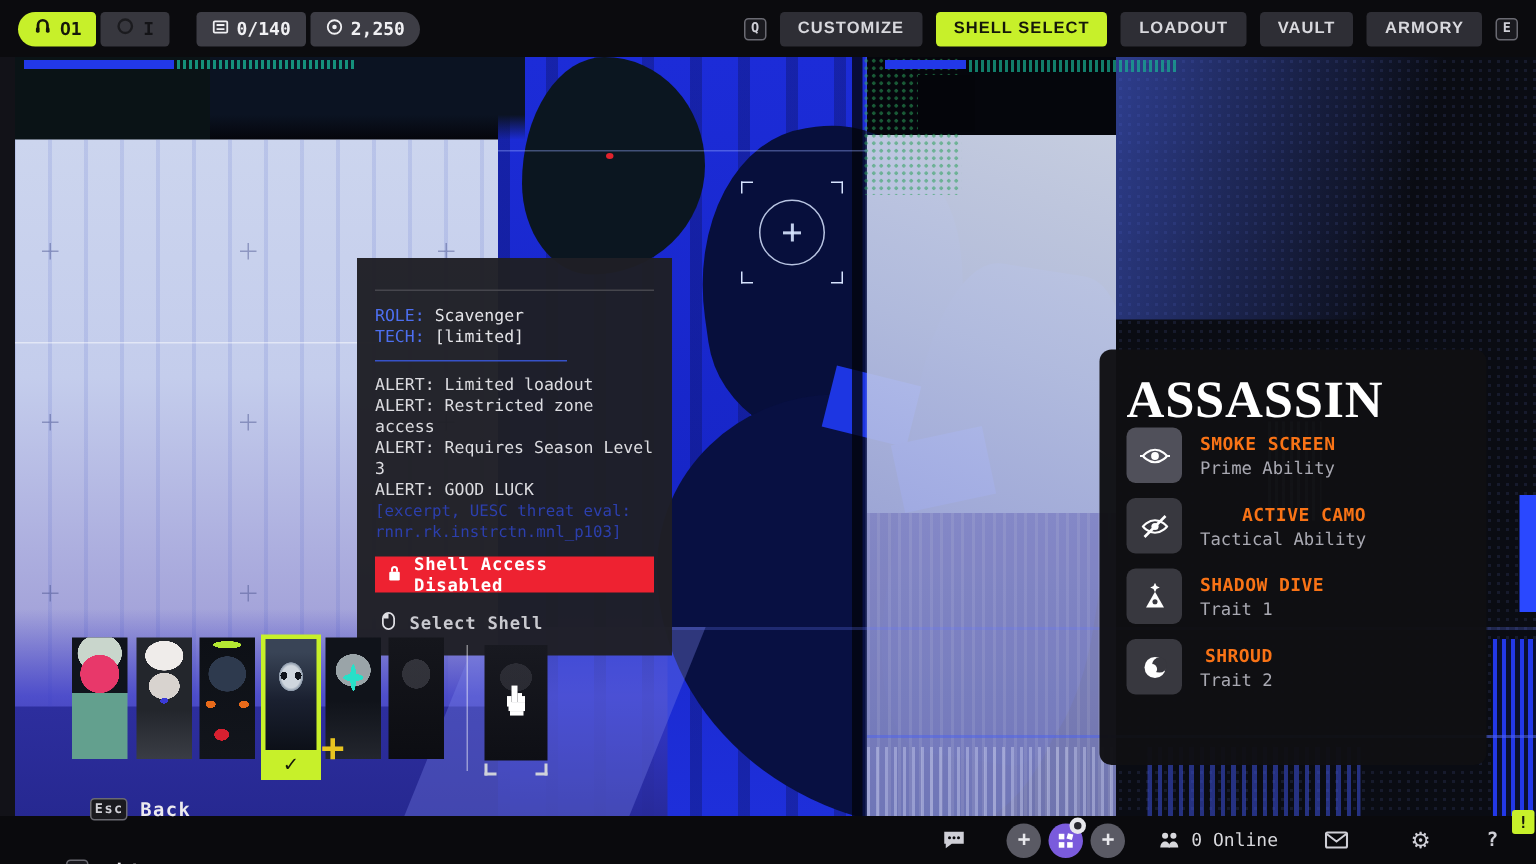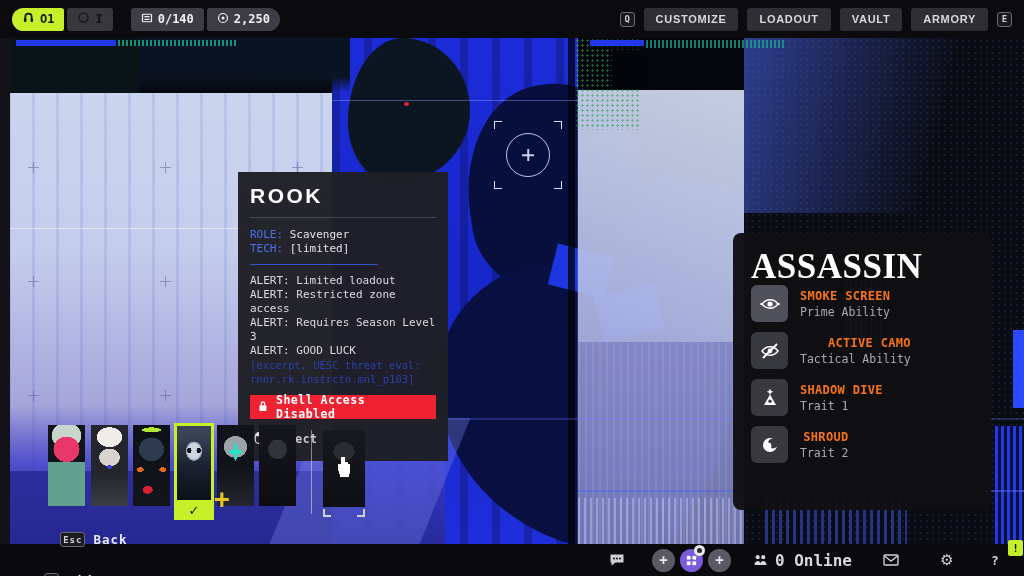--- a/index.html
+++ b/index.html
@@ -184,21 +184,21 @@
   .bb-right { display:flex; align-items:center; gap:0; }
   .bb-icon { width:34px; display:flex; justify-content:center; align-items:center; cursor:pointer; color:#cfcfd6; }
   .circle { width:23px; height:23px; border-radius:50%; background:#5a5a64; display:flex; align-items:center;
             justify-content:center; color:#e8e8ec; font-size:14px; font-weight:bold; cursor:pointer;
             font-family:"DejaVu Sans Mono","Liberation Mono",monospace; }
   .circle.purple { position:relative; background:#7a5bdc; margin:0 5px; }
   .badge-dot { position:absolute; top:-4px; right:-2px; width:11px; height:11px; border-radius:50%;
                background:#e8e8ec; display:flex; align-items:center; justify-content:center; }
   .badge-dot i { width:5px; height:5px; border-radius:50%; background:#2a2a30; }
   .online { display:flex; align-items:center; gap:7px; color:#d8d8dc; margin:0 22px;
-            font-family:"DejaVu Sans Mono","Liberation Mono",monospace; font-size:16px; font-weight:bold; cursor:pointer; }
+            font-family:"DejaVu Sans Mono","Liberation Mono",monospace; font-size:12px; font-weight:normal; cursor:pointer; }
   .qmark { color:#cfcfd6; font-family:"DejaVu Sans Mono","Liberation Mono",monospace; font-size:13px; font-weight:bold;
            width:30px; text-align:center; cursor:pointer; }
   .gearglyph { font-family:"DejaVu Sans","Liberation Sans",sans-serif; font-size:15px; }
   .alertbadge { position:absolute; right:1px; top:-4px; width:15px; height:16px; background:#c7f02a; border-radius:2px;
                 color:#15170a; font-weight:bold; font-size:11px; display:flex; align-items:center; justify-content:center;
                 font-family:"DejaVu Sans Mono","Liberation Mono",monospace; }
 </style>
 </head>
 <body>
 
@@ -240,20 +240,21 @@
               <circle cx="8" cy="8" r="6" fill="none" stroke="#f0f0f3" stroke-width="1.6"></circle>
               <circle cx="8" cy="8" r="2" fill="#f0f0f3"></circle>
             </svg>
         </span>
         <span>2,250</span>
       </div>
     </div>
     <nav class="tb-right">
       <span class="keycap">Q</span>
       <button class="tab">CUSTOMIZE</button>
+      <button class="tab active">SHELL SELECT</button>
       <button class="tab">LOADOUT</button>
       <button class="tab">VAULT</button>
       <button class="tab">ARMORY</button>
       <span class="keycap">E</span>
     </nav>
   </header>
 
   <main class="stage">
     <div class="bg">
       <div class="b-bluecol"></div>
@@ -303,21 +304,20 @@
 
     <div class="reticle">
       <span class="ret-c tl"></span>
         <span class="ret-c tr"></span>
       <span class="ret-c bl"></span>
         <span class="ret-c br"></span>
       <div class="ret-circle"></div>
     </div>
 
     <section class="rook">
-      <h1>ROOK</h1>
       <div class="tdiv"></div>
       <div class="kv">
         <span class="k">ROLE:</span>
         <span>Scavenger</span>
       </div>
       <div class="kv">
         <span class="k">TECH:</span>
         <span>[limited]</span>
       </div>
       <div class="bluediv"></div>

